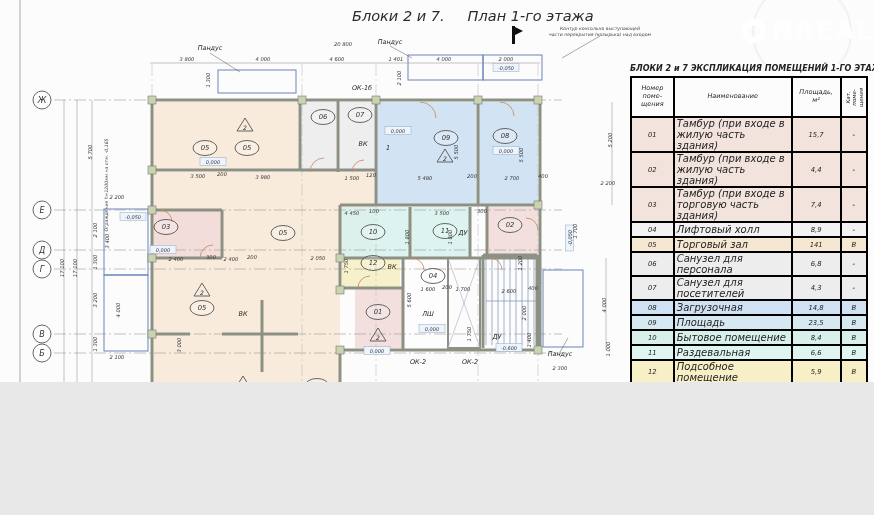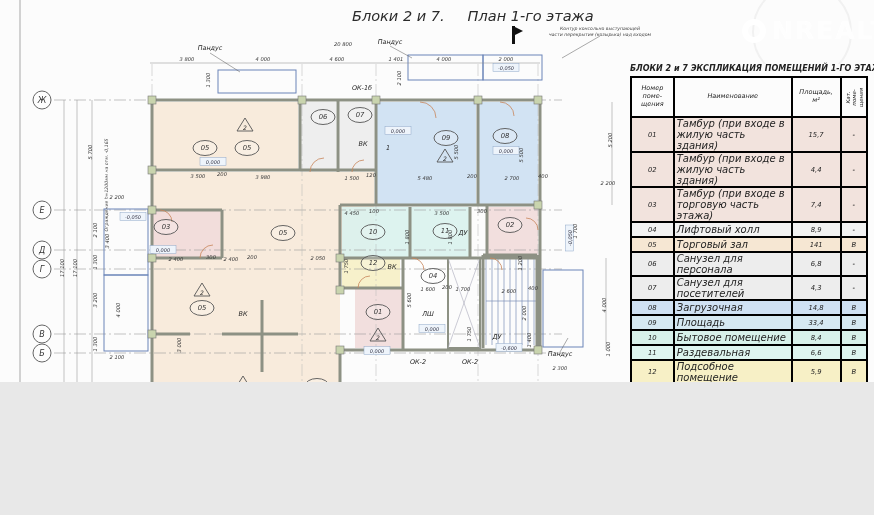--- a/index.html
+++ b/index.html
@@ -378,21 +378,21 @@
             <td class="c">-</td>
           </tr>
           <tr style="background: rgb(242, 227, 221);">
             <td class="c">02</td>
             <td>Тамбур (при входе в жилую часть здания)</td>
             <td class="c">4,4</td>
             <td class="c">-</td>
           </tr>
           <tr style="background: rgb(242, 227, 221);">
             <td class="c">03</td>
-            <td>Тамбур (при входе в торговую часть этажа)</td>
+            <td>Тамбур (при входе в торговую часть здания)</td>
             <td class="c">7,4</td>
             <td class="c">-</td>
           </tr>
           <tr style="background: rgb(242, 242, 242);">
             <td class="c">04</td>
             <td>Лифтовый холл</td>
             <td class="c">8,9</td>
             <td class="c">-</td>
           </tr>
           <tr style="background: rgb(246, 231, 211);">
@@ -415,21 +415,21 @@
           </tr>
           <tr style="background: rgb(207, 225, 243);">
             <td class="c">08</td>
             <td>Загрузочная</td>
             <td class="c">14,8</td>
             <td class="c">В</td>
           </tr>
           <tr style="background: rgb(214, 233, 242);">
             <td class="c">09</td>
             <td>Площадь</td>
-            <td class="c">33,4</td>
+            <td class="c">23,5</td>
             <td class="c">В</td>
           </tr>
           <tr style="background: rgb(215, 241, 234);">
             <td class="c">10</td>
             <td>Бытовое помещение</td>
             <td class="c">8,4</td>
             <td class="c">В</td>
           </tr>
           <tr style="background: rgb(222, 245, 240);">
             <td class="c">11</td>

